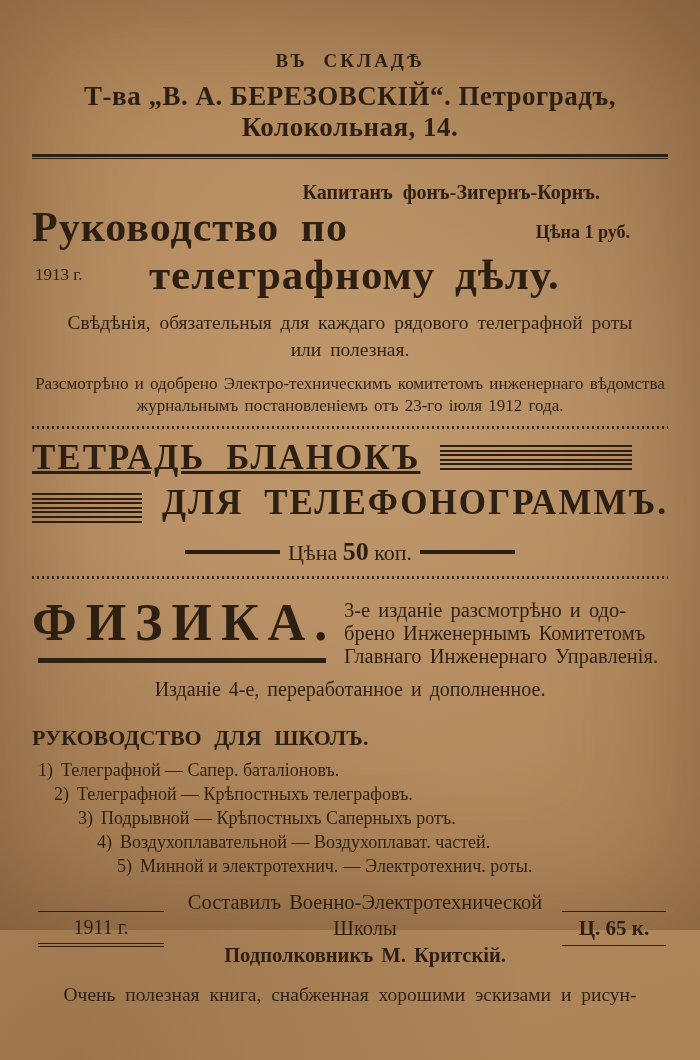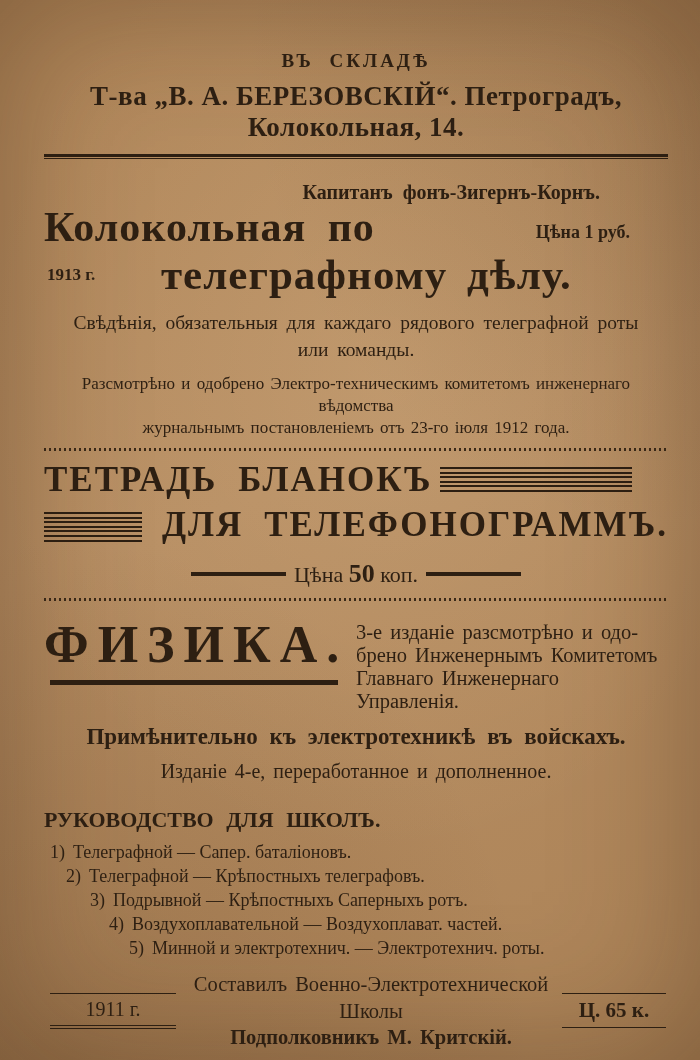--- a/index.html
+++ b/index.html
@@ -8,22 +8,22 @@
     font-family:"Liberation Serif","DejaVu Serif",serif;
     color:#2d1f12;
     background:
       radial-gradient(90% 70% at 55% 35%, rgba(255,226,180,0.14), rgba(0,0,0,0) 65%),
       radial-gradient(120% 90% at 10% 100%, rgba(70,40,15,0.18), rgba(0,0,0,0) 55%),
       radial-gradient(120% 90% at 95% 5%, rgba(70,40,15,0.14), rgba(0,0,0,0) 50%),
       linear-gradient(160deg,#b08659 0%, #b68d62 45%, #ad8458 100%);
     overflow:hidden;
   }
   .page {
-    width:700px; height:1060px;
-    padding:50px 32px 0 44px;
+    width:700px; height:930px;
+    padding:50px 32px 0 32px;
     box-shadow: inset 0 0 140px rgba(55,32,12,0.38);
   }
 
   
   .rule-double-wide { height:5px; border-top:3.5px solid #2d1f12; border-bottom:1.8px solid #2d1f12; margin-top:11px; }
   .dotted-rule {
     height:3px; margin-top:9px;
     background-image: repeating-linear-gradient(90deg, rgba(45,30,16,.9) 0 2px, transparent 2px 5px);
   }
   .lines-ornament {
@@ -34,31 +34,31 @@
   
   .hdr-line1 { text-align:center; font-weight:bold; font-size:19px; letter-spacing:3px; word-spacing:8px; }
   .hdr-line2 { text-align:center; font-weight:bold; font-size:27px; margin-top:9px; letter-spacing:0.5px; }
 
   
   .author { text-align:right; padding-right:68px; font-weight:bold; font-size:20px; margin-top:22px; word-spacing:5px; }
   .title-row1 { display:flex; align-items:center; margin-top:0px; }
   .title-big { font-weight:bold; font-size:42px; letter-spacing:1px; word-spacing:10px; line-height:1.1; }
   .price-1rub { margin-left:auto; margin-right:38px; font-weight:bold; font-size:18px; padding-top:10px; }
   .title-row2 { display:flex; align-items:center; margin-top:1px; }
-  .year-1913 { font-size:17px; font-weight:bold; width:100px; padding-left:3px; }
+  .year-1913 { font-size:17px; font-weight:normal; width:100px; padding-left:3px; }
   .title-big2 { font-weight:bold; font-size:43px; letter-spacing:1px; word-spacing:8px; margin-left:17px; line-height:1.1; }
   .subtitle { text-align:center; font-size:19.5px; margin-top:12px; line-height:1.35; word-spacing:4px; }
   .program { text-align:center; font-weight:bold; font-size:18.5px; margin-top:8px; word-spacing:4px; }
   .approval { text-align:center; font-size:17px; margin-top:10px; line-height:1.3; word-spacing:2px; }
 
   
   .nb-row1 { display:flex; align-items:center; margin-top:9px; padding-right:36px; }
-  .nb-title { font-weight:bold; font-size:35px; letter-spacing:2px; word-spacing:10px; white-space:nowrap; }
+  .nb-title { font-weight:bold; font-size:35px; letter-spacing:2px; word-spacing:10px; white-space:nowrap;text-decoration:underline; }
   .nb-orn-right { margin-left:auto; width:192px; height:27px; }
-  .nb-row2 { display:flex; align-items:center; margin-top:5px; }
+  .nb-row2 { display:flex; align-items:flex-end; margin-top:5px; }
   .nb-orn-left { width:147px; height:30px; margin-top:4px; }
   .nb-title2 { font-weight:bold; font-size:35px; letter-spacing:2px; word-spacing:10px; margin-left:20px; white-space:nowrap; }
   .nb-price-row { display:flex; align-items:center; justify-content:center; gap:8px; margin-top:14px; }
   .nb-price-text { font-size:22px; white-space:nowrap; }
   .nb-price-text b { font-size:26px; }
 
   
   .phys-row { display:flex; margin-top:16px; }
   .phys-title-wrap { width:312px; padding-top:2px; }
   .phys-title { font-weight:bold; font-size:52px; letter-spacing:9px; line-height:1.0; }
@@ -87,30 +87,30 @@
 <body>
 
 <div class="page">
 
   <div class="hdr-line1">ВЪ СКЛАДѢ</div>
   <div class="hdr-line2">Т-ва „В. А. БЕРЕЗОВСКІЙ“. Петроградъ, Колокольная, 14.</div>
   <div class="rule-double-wide"></div>
 
   <div class="author">Капитанъ фонъ-Зигернъ-Корнъ.</div>
   <div class="title-row1">
-    <span class="title-big">Колокольная по</span>
+    <span class="title-big">Руководство по</span>
     <span class="price-1rub">Цѣна 1 руб.</span>
   </div>
   <div class="title-row2">
     <span class="year-1913">1913 г.</span>
     <span class="title-big2">телеграфному дѣлу.</span>
   </div>
   <div class="subtitle">
     <div>Свѣдѣнія, обязательныя для каждаго рядового телеграфной роты</div>
-    <div>или команды.</div>
+    <div>или полезная.</div>
   </div>
   <div class="approval">
     <div>Разсмотрѣно и одобрено Электро-техническимъ комитетомъ инженернаго вѣдомства</div>
     <div>журнальнымъ постановленіемъ отъ 23-го іюля 1912 года.</div>
   </div>
   <div class="dotted-rule"></div>
 
   <div class="nb-row1">
     <span class="nb-title">ТЕТРАДЬ БЛАНОКЪ</span>
     <span class="nb-orn-right lines-ornament"></span>
@@ -130,21 +130,20 @@
     <div class="phys-title-wrap">
       <div class="phys-title">ФИЗИКА.</div>
       <div class="phys-underline"></div>
     </div>
     <div class="phys-note">
       <div>3-е изданіе разсмотрѣно и одо-</div>
       <div>брено Инженернымъ Комитетомъ</div>
       <div>Главнаго Инженернаго Управленія.</div>
     </div>
   </div>
-  <div class="phys-applic">Примѣнительно къ электротехникѣ въ войскахъ.</div>
   <div class="phys-edition">Изданіе 4-е, переработанное и дополненное.</div>
   <div class="schools-heading">РУКОВОДСТВО ДЛЯ ШКОЛЪ.</div>
 
   <div class="school-list">
     <div class="school-item" style="margin-left:6px"><span class="num">1)</span><span>Телеграфной — Сапер. баталіоновъ.</span></div>
     <div class="school-item" style="margin-left:22px"><span class="num">2)</span><span>Телеграфной — Крѣпостныхъ телеграфовъ.</span></div>
     <div class="school-item" style="margin-left:46px"><span class="num">3)</span><span>Подрывной — Крѣпостныхъ Саперныхъ ротъ.</span></div>
     <div class="school-item" style="margin-left:65px"><span class="num">4)</span><span>Воздухоплавательной — Воздухоплават. частей.</span></div>
     <div class="school-item" style="margin-left:85px"><span class="num">5)</span><span>Минной и электротехнич. — Электротехнич. роты.</span></div>
   </div>

